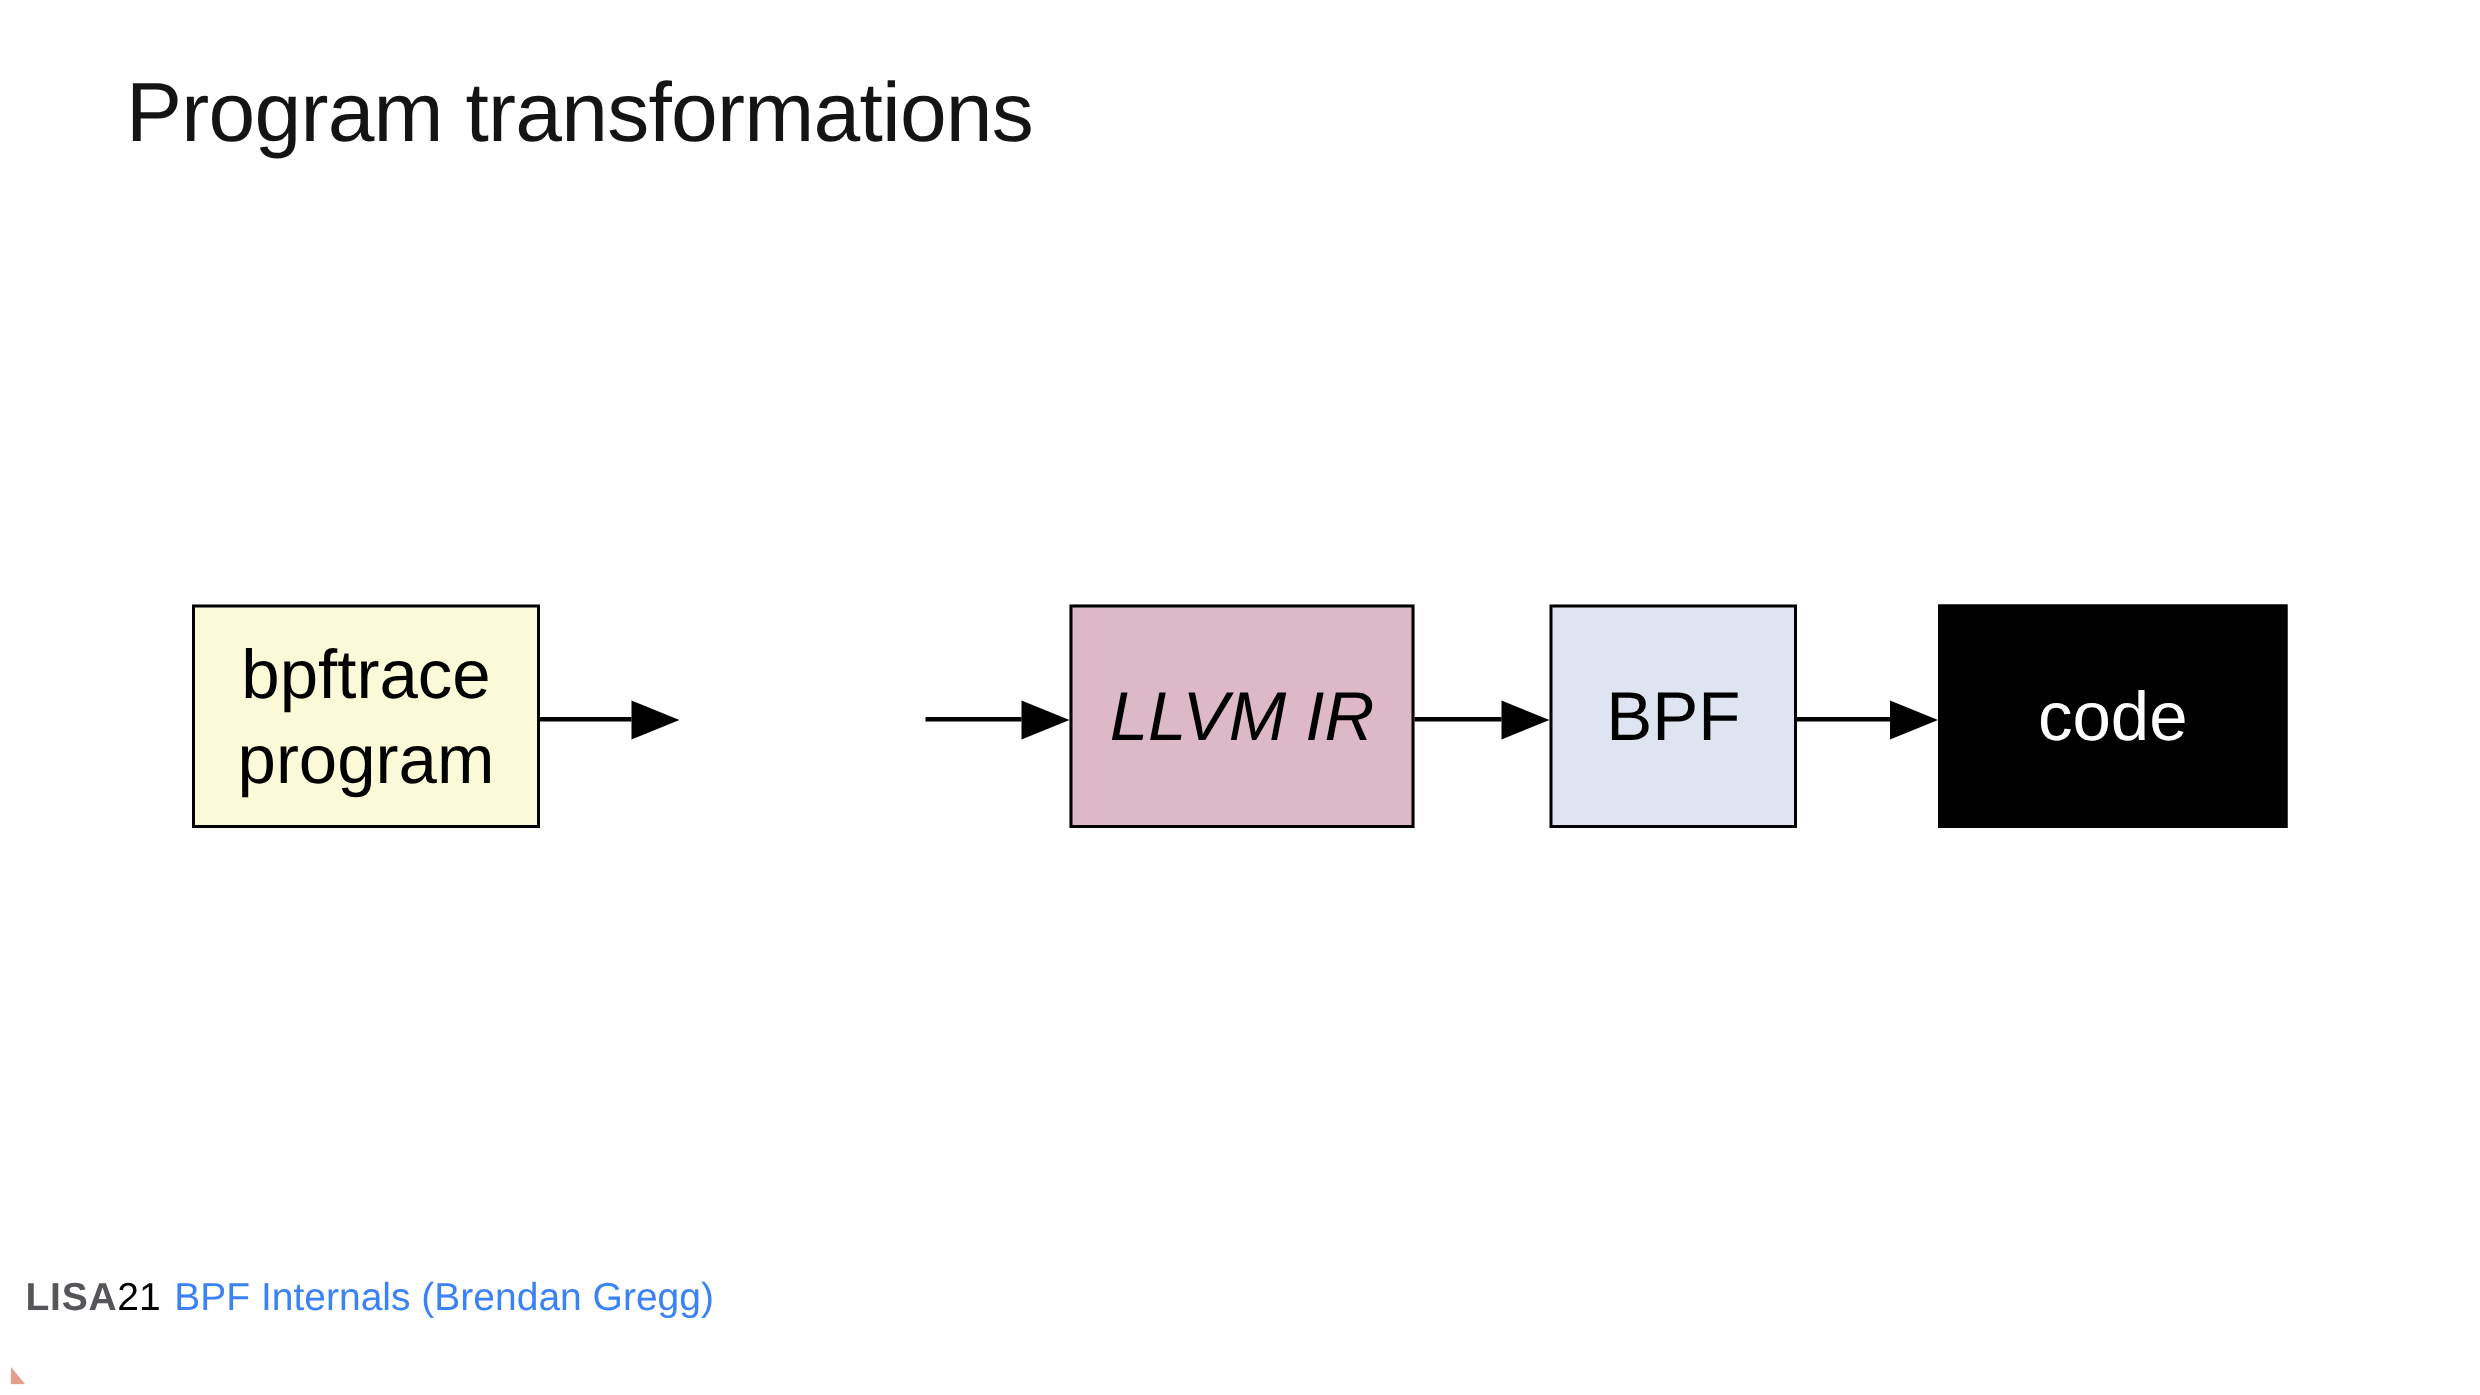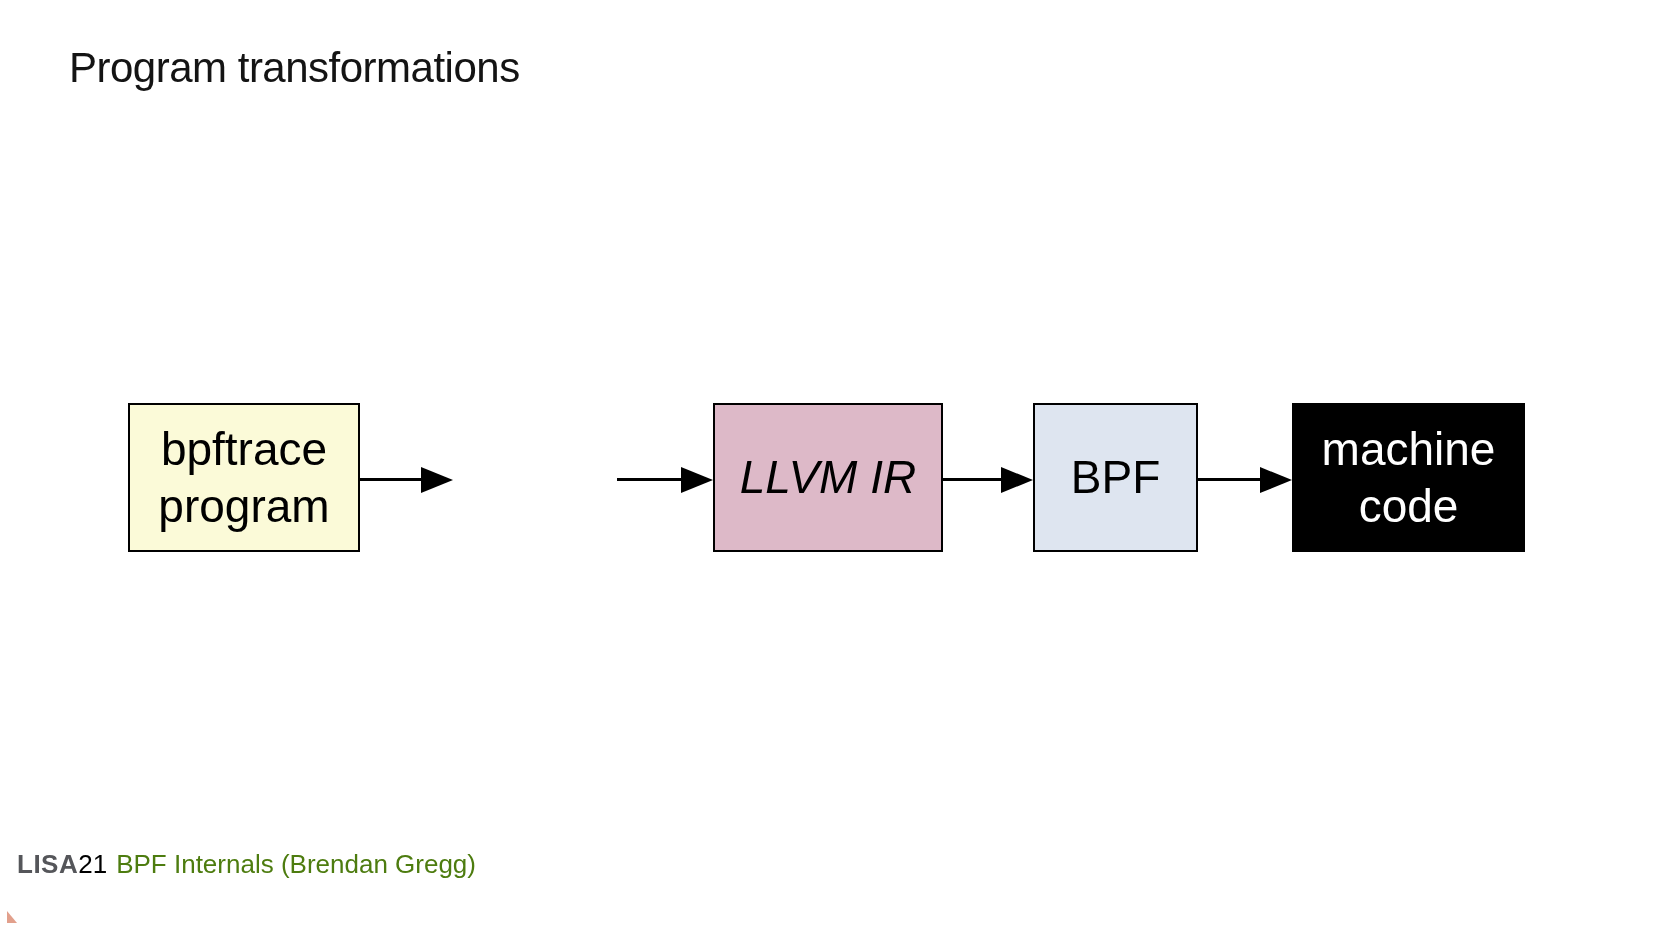--- a/index.html
+++ b/index.html
@@ -10,24 +10,24 @@
   }
   .slide {
     position: relative;
     width: 1653px;
     height: 930px;
     background: #ffffff;
     overflow: hidden;
   }
   .slide-title {
     position: absolute;
-    left: 69px;
+    left: 84px;
     top: 47px;
     margin: 0;
-    font-size: 42px;
+    font-size: 56px;
     font-weight: 400;
     letter-spacing: -0.5px;
     line-height: 1;
     color: #141414;
     white-space: nowrap;
   }
   
   .node {
     position: absolute;
     top: 403px;
@@ -89,21 +89,21 @@
     color: #55565A;
     letter-spacing: 0.5px;
   }
   .footer-year {
     font-weight: 400;
     color: #000000;
     margin-right: 9px;
   }
   .footer-credit {
     font-weight: 400;
-    color: #4d7c0f;
+    color: #3b82f6;
   }
   .footer-fold {
     position: absolute;
     left: 7px;
     top: 911px;
     width: 10px;
     height: 12px;
     background: #E2A08C;
     clip-path: polygon(0 0, 0 100%, 100% 100%);
   }
@@ -123,21 +123,20 @@
 
   <div class="node node-2" style="background: rgb(221, 185, 200); color: rgb(0, 0, 0); font-style: italic;">
     <span class="node-line">LLVM IR</span>
   </div>
 
   <div class="node node-3" style="background: rgb(222, 229, 240); color: rgb(0, 0, 0);">
     <span class="node-line">BPF</span>
   </div>
 
   <div class="node node-4" style="background: rgb(0, 0, 0); color: rgb(255, 255, 255);">
-    <span class="node-line">machine</span>
     <span class="node-line">code</span>
   </div>
 
   <div class="arrow arrow-0">
     <div class="arrow-line"></div>
     <div class="arrow-head"></div>
   </div>
   <div class="arrow arrow-1">
     <div class="arrow-line"></div>
     <div class="arrow-head"></div>

